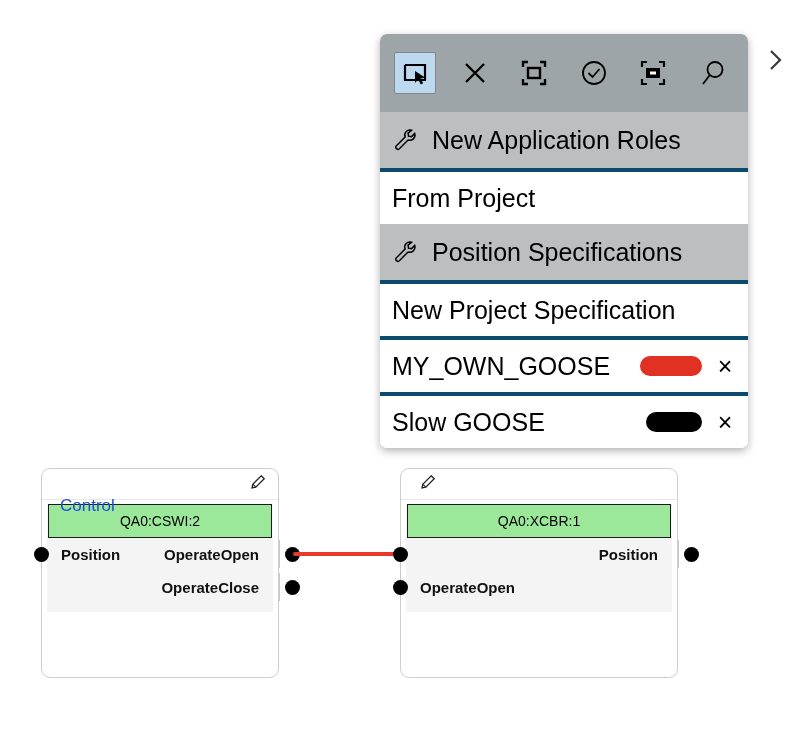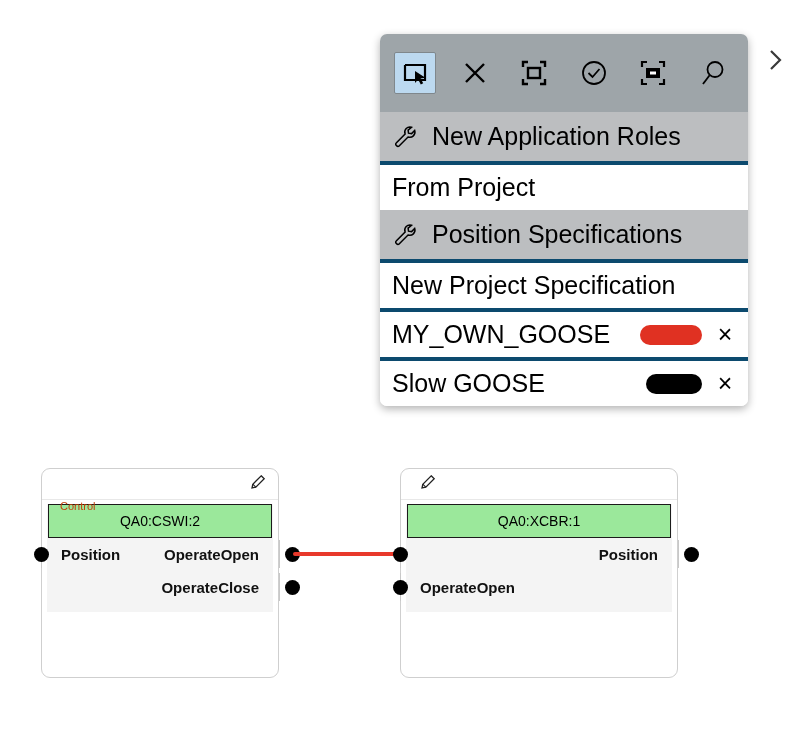--- a/index.html
+++ b/index.html
@@ -51,21 +51,21 @@
     border: 1px solid #7f878c;
   }
   .tool-btn svg { display: block; }
 
   
   .row {
     display: flex;
     align-items: center;
     box-sizing: border-box;
     padding: 0 10px 0 10px;
-    height: 49px;
+    height: 56px;
     font-size: 25px;
     color: #000000;
     white-space: nowrap;
   }
   .row.header {
     background: #bcbec0;
   }
   .row.item {
     background: #ffffff;
     border-top: 4px solid #0c4a6e;
@@ -118,22 +118,22 @@
   }
   .block-title {
     height: 31px;
     display: flex;
     align-items: center;
     padding: 0 12px 0 18px;
     border-bottom: 1px solid #e8e8e8;
     box-sizing: border-box;
   }
   .block-title .t {
-    font-size: 11px;
-    color: #c2410c;
+    font-size: 17px;
+    color: #1d4ed8;
     flex: 1 1 auto;
     margin-top: 44px;
   }
   .inner {
     background: #f4f4f4;
     margin: 4px 5px 0 5px;
     padding-bottom: 8px;
   }
   .tagbar {
     height: 34px;

